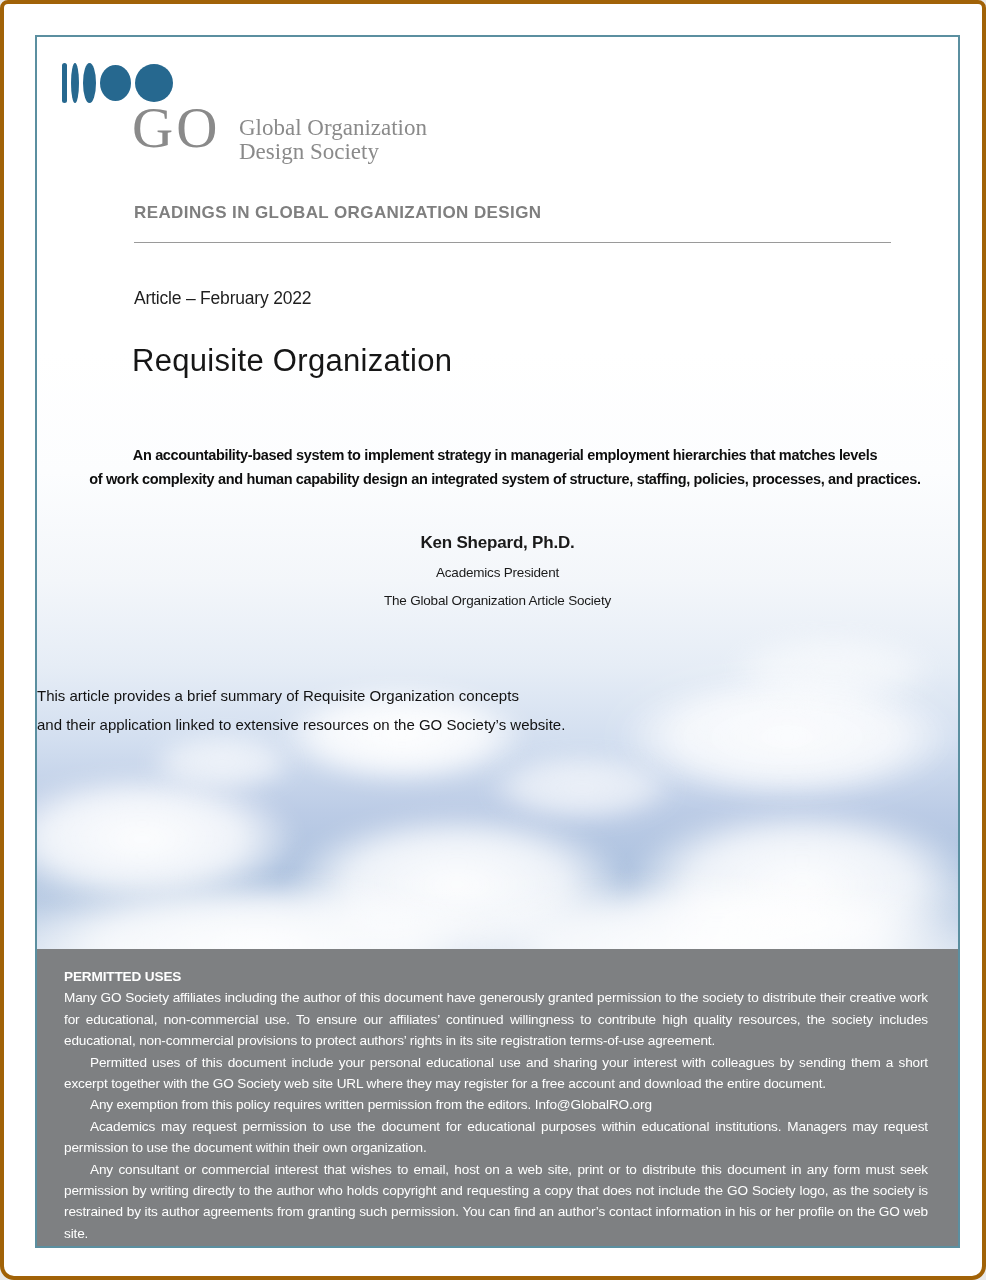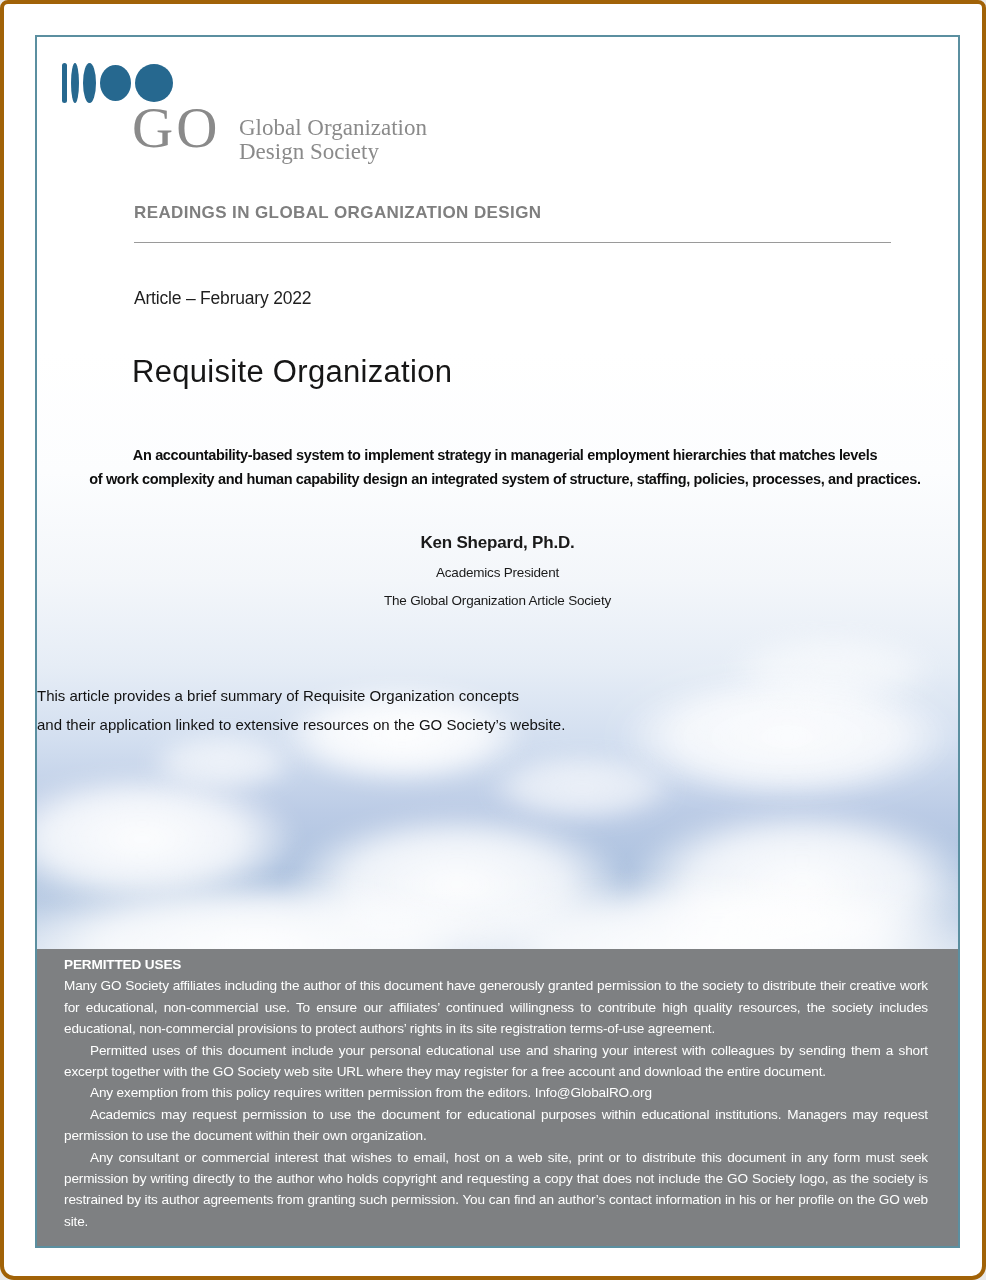--- a/index.html
+++ b/index.html
@@ -42,35 +42,35 @@
   .d5{width:38px;height:38px;border-radius:50%;}
   .monogram{position:absolute;left:95px;top:62px;font-family:"Liberation Serif",serif;
     font-size:57px;line-height:1;color:#8a8a8a;letter-spacing:3px;font-weight:400;}
   .wordmark{position:absolute;left:202px;top:79px;font-family:"Liberation Serif",serif;
     font-size:23px;line-height:24px;color:#8a8a8a;}
   
   .series-heading{position:absolute;left:97px;top:166px;font-size:17px;font-weight:700;
     color:#7f7f7f;letter-spacing:.4px;}
   .series-rule{position:absolute;left:97px;top:205px;width:757px;height:1px;background:#9a9a9a;}
   .article-date{position:absolute;left:97px;top:251px;font-size:17.5px;color:#1f1f1f;letter-spacing:-0.2px;}
-  .page-title{position:absolute;left:95px;top:317px;font-size:31px;color:#161616;letter-spacing:.3px;}
+  .page-title{position:absolute;left:95px;top:306px;font-size:31px;color:#161616;letter-spacing:.3px;}
   .subtitle{position:absolute;left:15px;right:0;top:407px;text-align:center;
     font-size:14.5px;font-weight:700;color:#0e0e0e;line-height:23.5px;letter-spacing:-0.35px;}
   .subtitle div{white-space:nowrap;}
   .byline{position:absolute;left:0;right:0;top:496px;text-align:center;color:#1a1a1a;letter-spacing:-0.2px;}
   .byline .by{font-size:13.5px;margin-bottom:9px;}
   .byline .author{font-size:17px;font-weight:700;margin-bottom:12px;}
   .byline .role{font-size:13.5px;margin-bottom:13px;}
   .byline .org{font-size:13.5px;}
   .summary{position:absolute;left:0;right:0;top:644px;text-align:left;
     font-size:15px;line-height:29px;color:#121212;}
   .summary div{white-space:nowrap;}
   
   .panel{position:absolute;left:0;right:0;top:912px;bottom:0;background:#7e8082;
-    box-sizing:border-box;padding:5px 30px 0 27px;color:#ffffff;}
+    box-sizing:border-box;padding:17px 30px 0 27px;color:#ffffff;}
   .panel-heading{font-size:12.5px;font-weight:700;letter-spacing:-0.1px;margin:0 0 12px 0;}
   .panel p{margin:0;font-size:13.6px;line-height:21.4px;text-align:justify;letter-spacing:-0.15px;}
   .panel p.indent{text-indent:26px;}
 </style>
 </head>
 <body>
 
 <div class="sheet">
   <div class="frame">
 

